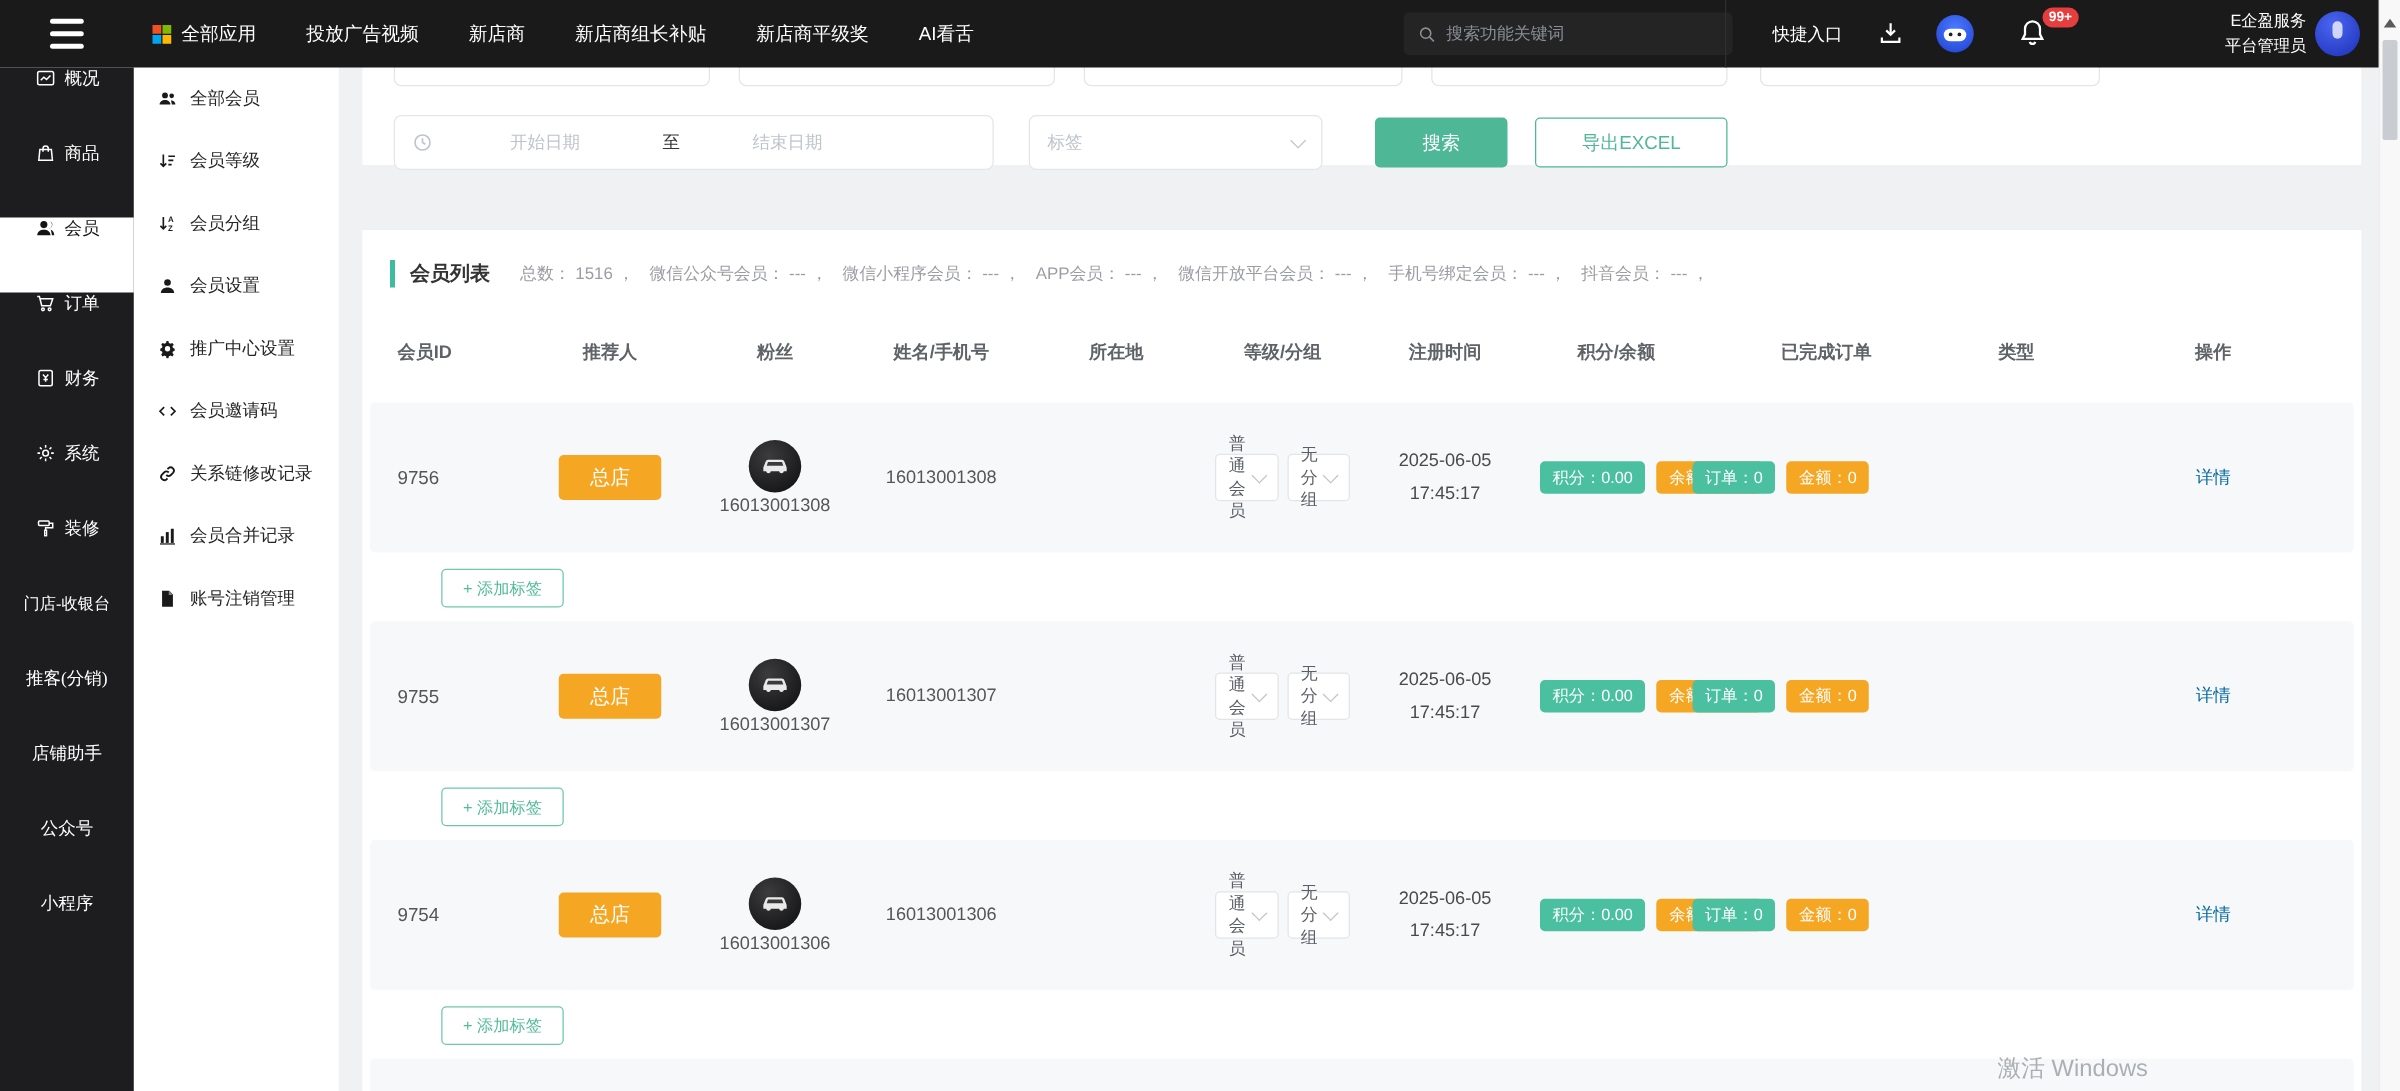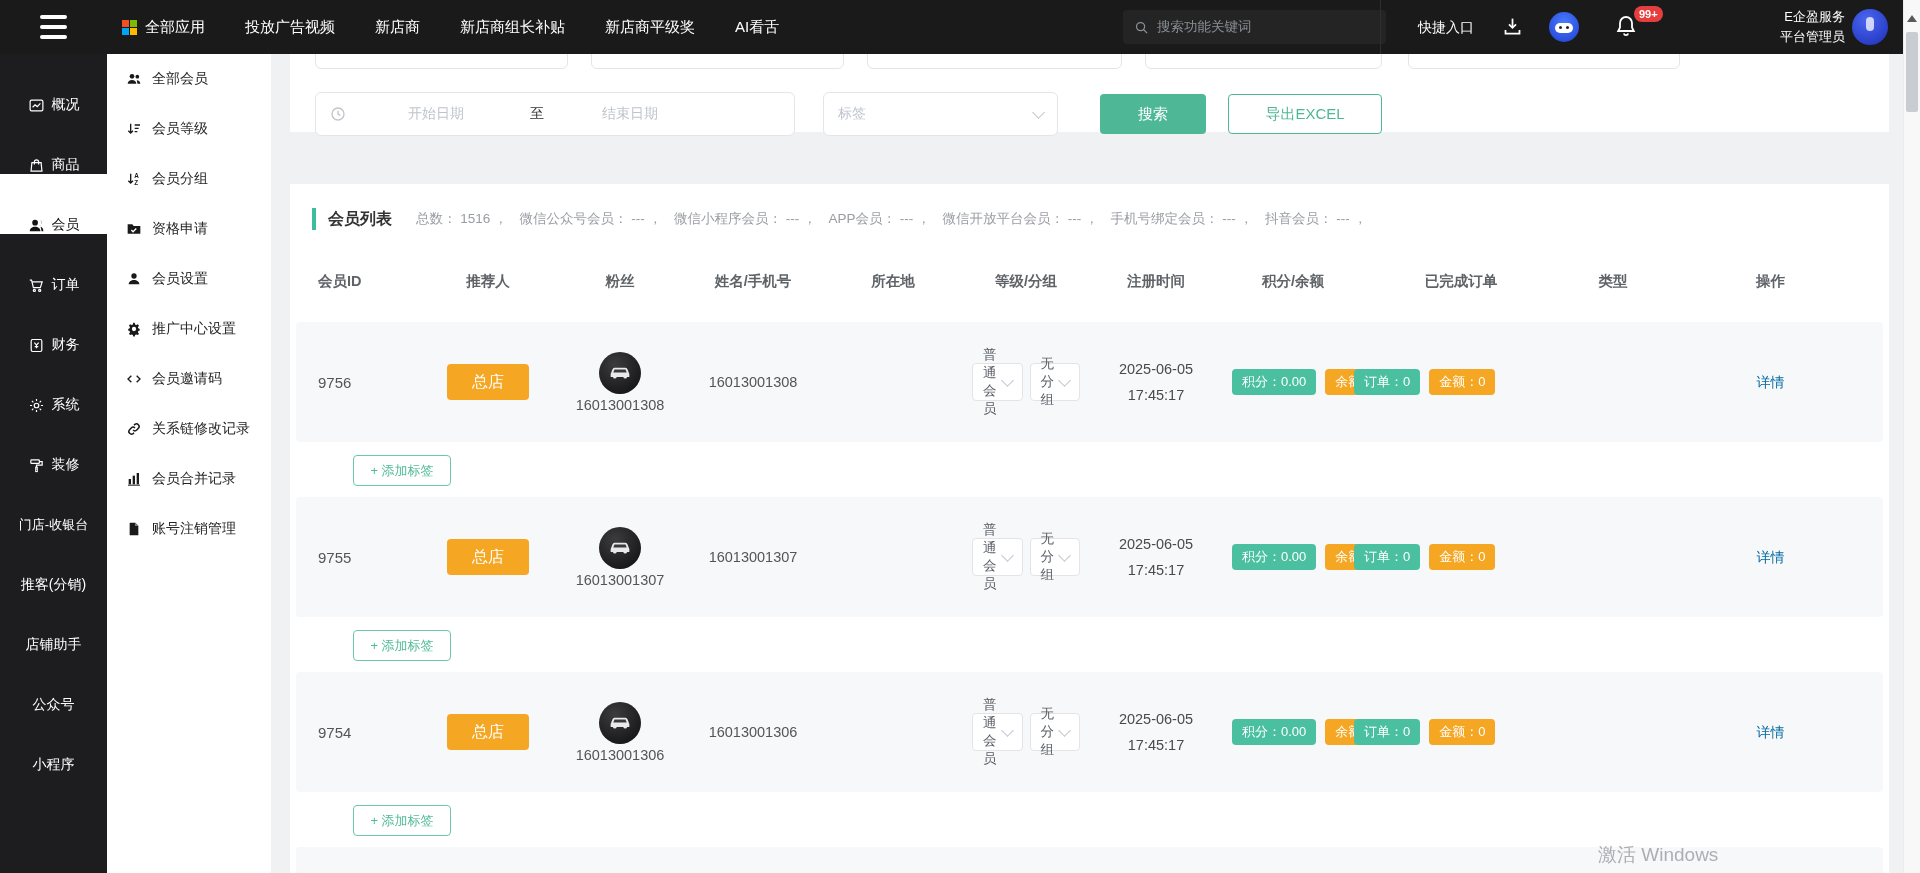--- a/index.html
+++ b/index.html
@@ -25,21 +25,21 @@
   .robot{width:30px;height:30px;border-radius:50%;background:radial-gradient(circle at 50% 35%,#4a7bff,#1f3fd0);position:relative;}
   .robot i{position:absolute;left:6px;top:11px;width:18px;height:10px;border-radius:5px;background:#fff;}
   .robot i:after{content:"";position:absolute;left:4px;top:3px;width:3px;height:3px;border-radius:50%;background:#222;box-shadow:7px 0 0 #222;}
   .badge{position:absolute;left:1634px;top:6px;background:#e63e3e;color:#fff;font-size:11px;line-height:16px;padding:0 5px;border-radius:9px;font-weight:bold;z-index:2;}
   .tb-user{position:absolute;right:75px;top:7px;text-align:right;font-size:13px;line-height:20px;color:#fff;}
   .tb-avatar{position:absolute;left:1852px;top:9px;width:36px;height:36px;border-radius:50%;background:radial-gradient(circle at 40% 30%,#4a66f0,#1c2fb8);cursor:pointer;}
   .tb-avatar:after{content:"";position:absolute;left:14px;top:8px;width:8px;height:14px;border-radius:4px;background:rgba(255,255,255,.75);}
 
   
   .sidebar{position:absolute;left:0;top:54px;width:107px;bottom:0;background:#1d1d1f;z-index:4;}
-  .sb-item{height:60px;display:flex;align-items:flex-end;justify-content:center;gap:7px;color:#fff;font-size:14px;cursor:pointer;white-space:nowrap;}
+  .sb-item{height:60px;display:flex;align-items:flex-start;justify-content:center;gap:7px;color:#fff;font-size:14px;cursor:pointer;white-space:nowrap;font-family:Liberation Serif, serif;}
   .sb-item.small{font-size:13px;}
   .sb-item svg{width:17px;height:17px;flex:none;}
   .sb-item.active{background:#ffffff;color:#141414;}
   .sb-item.active svg *{stroke:#141414;fill:none;}
   .sb-item.active svg .f{fill:#141414;stroke:none;}
 
   
   .submenu{position:absolute;left:107px;top:54px;width:164px;bottom:0;background:#fff;z-index:3;}
   .sm-item{height:50px;display:flex;align-items:center;padding-left:19px;gap:10px;font-size:14px;color:#262626;cursor:pointer;white-space:nowrap;}
   .sm-item svg{width:16px;height:16px;flex:none;color:#1a1a1a;}
@@ -260,27 +260,20 @@
     </div>
     <div class="sm-item">
       <svg viewBox="0 0 24 24">
           <path d="M7 4v14M3.5 14.5L7 18l3.5-3.5" fill="none" stroke="currentColor" stroke-width="2"></path>
           <text x="12.5" y="10" font-size="9.5" fill="currentColor" font-weight="bold">A</text>
           <text x="12.5" y="21" font-size="9.5" fill="currentColor" font-weight="bold">Z</text>
         </svg>
       <span>会员分组</span>
     </div>
     <div class="sm-item">
-      <svg viewBox="0 0 24 24">
-          <path d="M2.5 5h7l2 2.5h10V19h-19z" fill="currentColor"></path>
-          <path d="M8 13.5l2.6 2.6 4.8-4.8" fill="none" stroke="#fff" stroke-width="2"></path>
-        </svg>
-      <span>资格申请</span>
-    </div>
-    <div class="sm-item">
       <svg viewBox="0 0 24 24" fill="currentColor">
           <circle cx="12" cy="7.5" r="4"></circle>
           <path d="M4 20c0-4 3.6-6.5 8-6.5s8 2.5 8 6.5z"></path>
         </svg>
       <span>会员设置</span>
     </div>
     <div class="sm-item">
       <svg viewBox="0 0 24 24" fill="currentColor">
           <path d="M10.7 2h2.6l.5 2.6a7.4 7.4 0 012.1.9l2.5-1.1 1.8 2.3-1.7 2a7.4 7.4 0 01.5 2.2l2.4 1v2.6l-2.4 1a7.4 7.4 0 01-.5 2.2l1.7 2-1.8 2.3-2.5-1.1a7.4 7.4 0 01-2.1.9l-.5 2.6h-2.6l-.5-2.6a7.4 7.4 0 01-2.1-.9l-2.5 1.1-1.8-2.3 1.7-2a7.4 7.4 0 01-.5-2.2l-2.4-1v-2.6l2.4-1a7.4 7.4 0 01.5-2.2l-1.7-2 1.8-2.3 2.5 1.1a7.4 7.4 0 012.1-.9z" transform="scale(.92) translate(1 1)"></path>
           <circle cx="12" cy="12" r="3.2" fill="#fff"></circle>

